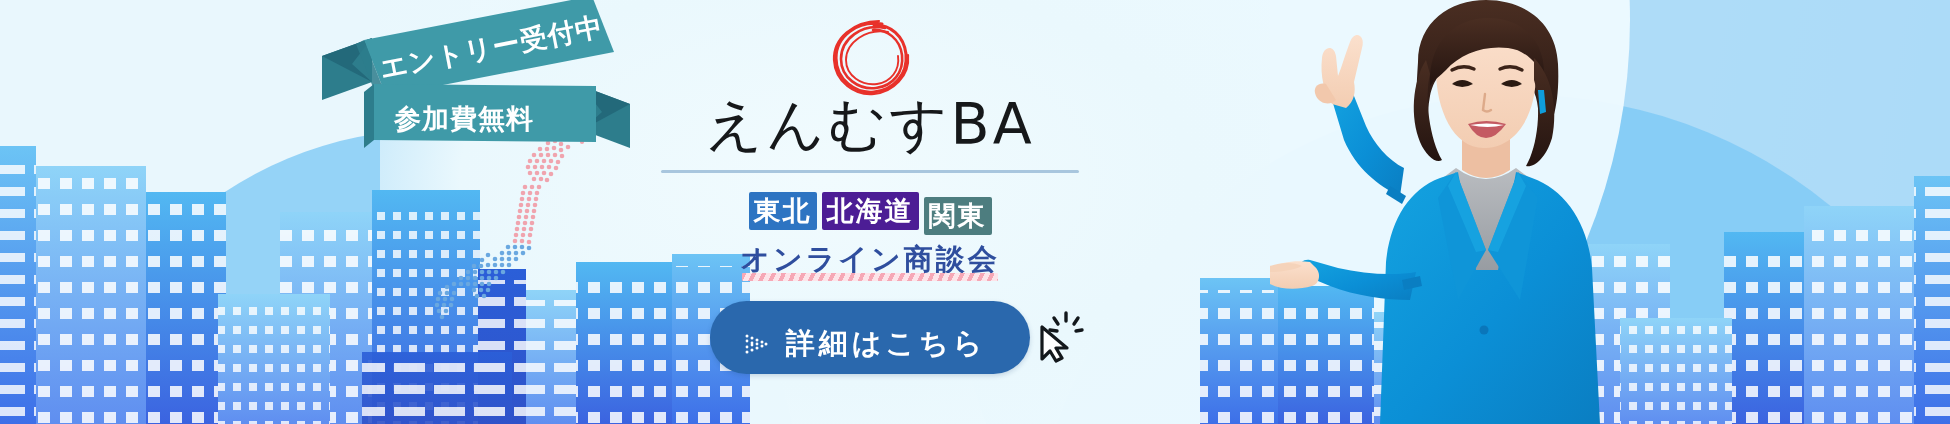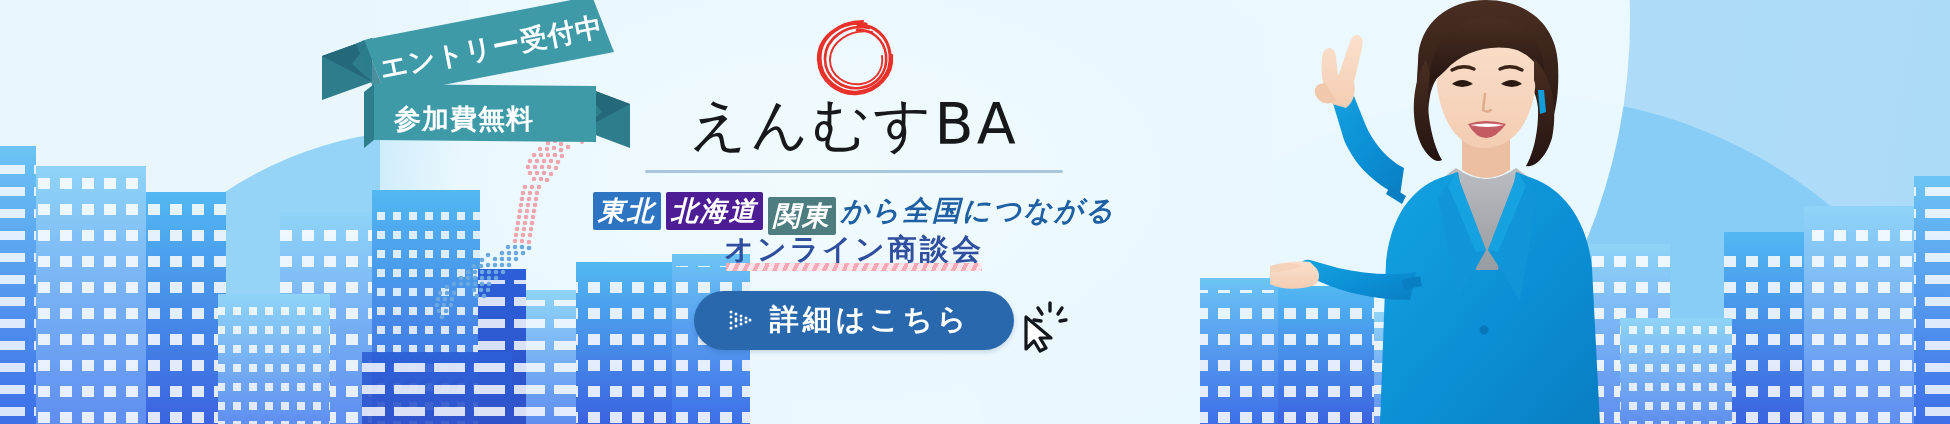--- a/index.html
+++ b/index.html
@@ -96,21 +96,21 @@
     position: absolute;
     left: 430px; top: 135px;
     width: 160px; height: 185px;
     pointer-events: none;
   }
   .japan-map svg { width: 100%; height: 100%; }
 
   
   .center {
     position: absolute;
-    left: 574px; top: 0;
+    left: 590px; top: 0;
     width: 560px; height: 424px;
     display: flex;
     flex-direction: column;
     align-items: center;
     justify-content: flex-start;
     padding-top: 14px;
   }
 
   .enso {
     width: 96px; height: 86px;
@@ -135,21 +135,20 @@
     border-radius: 2px;
     margin: 17px 0 13px;
   }
 
   .tagline-row {
     display: flex;
     align-items: center;
     justify-content: center;
     gap: 5px;
     white-space: nowrap;
-    font-style: italic;
   }
   .region-badge {
     display: inline-block;
     color: #ffffff;
     font-family: "DejaVu Sans", "Liberation Sans", sans-serif;
     font-weight: bold;
     font-size: 27px;
     line-height: 1;
     padding: 5px 5px 6px;
     letter-spacing: 2px;
@@ -159,20 +158,21 @@
     color: #1f5fa4;
     font-family: "DejaVu Sans", "Liberation Sans", sans-serif;
     font-weight: bold;
     font-size: 28px;
     letter-spacing: 2px;
     line-height: 1;
   }
 
   .subline-wrap {
     position: relative;
+    margin-top: 10px;
     padding-bottom: 7px;
   }
   .subline {
     color: #2f4e9e;
     font-family: "DejaVu Sans", "Liberation Sans", sans-serif;
     font-weight: bold;
     font-size: 29px;
     letter-spacing: 3px;
     line-height: 1;
     white-space: nowrap;
@@ -196,21 +196,21 @@
     align-items: center;
   }
   .cta-button {
     display: inline-flex;
     align-items: center;
     gap: 16px;
     background: #2a68ad;
     color: #ffffff;
     border: none;
     border-radius: 40px;
-    padding: 14px 44px 16px 34px;
+    padding: 28px 44px 16px 34px;
     cursor: pointer;
     box-shadow: 0 2px 5px rgba(20,60,110,.18);
   }
   .cta-arrow { width: 26px; height: 22px; flex: none; }
   .cta-label {
     font-family: "DejaVu Sans", "Liberation Sans", sans-serif;
     font-weight: bold;
     font-size: 29px;
     letter-spacing: 4px;
     line-height: 1;
@@ -521,21 +521,20 @@
     </div>
 
     <div class="logo-text">えんむすBA</div>
 
     <div class="divider" style="background-color: rgb(168, 198, 222);"></div>
 
     <div class="tagline-row">
       <span class="region-badge" style="background-color: rgb(45, 116, 194);">東北</span>
       <span class="region-badge" style="background-color: #4c1d95;">北海道</span>
       <span class="region-badge" style="background-color: rgb(77, 125, 127); margin-top: 11px;">関東</span>
-      <span class="tagline-tail" style="color: rgb(31, 95, 164);">から全国につながる</span>
     </div>
 
     <div class="subline-wrap">
       <div class="subline" style="color: rgb(47, 78, 158);">オンライン商談会</div>
       <div class="subline-underline"></div>
     </div>
 
     <div class="cta-row">
       <button class="cta-button" style="background-color: rgb(42, 104, 173); color: rgb(255, 255, 255);">
         <span class="cta-arrow">

